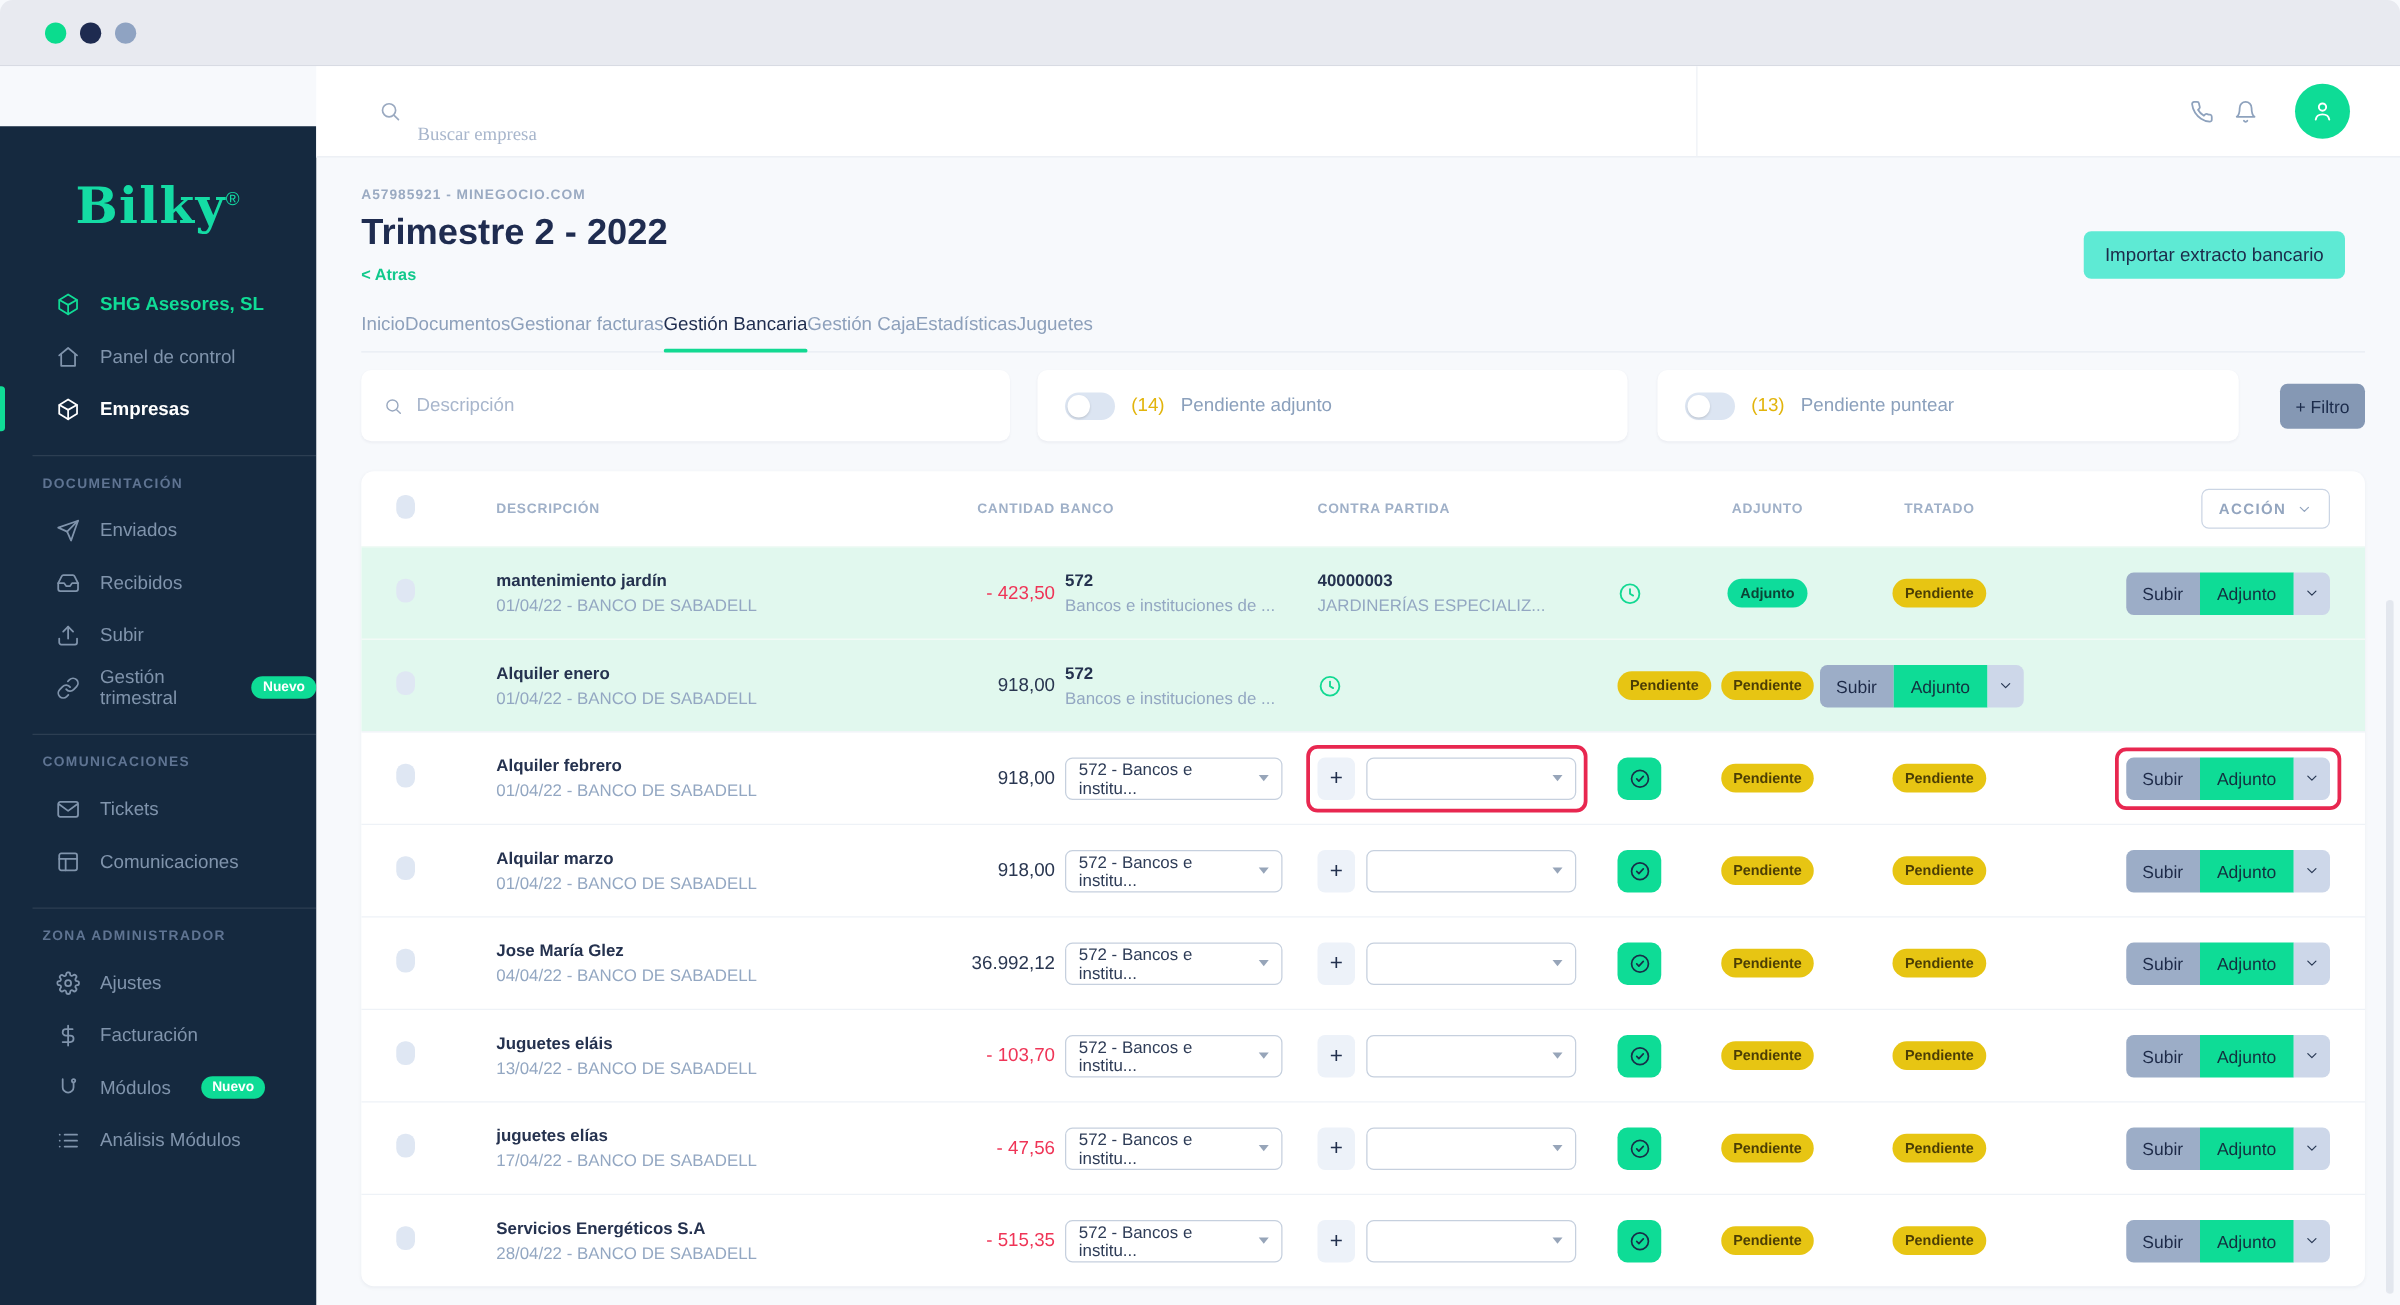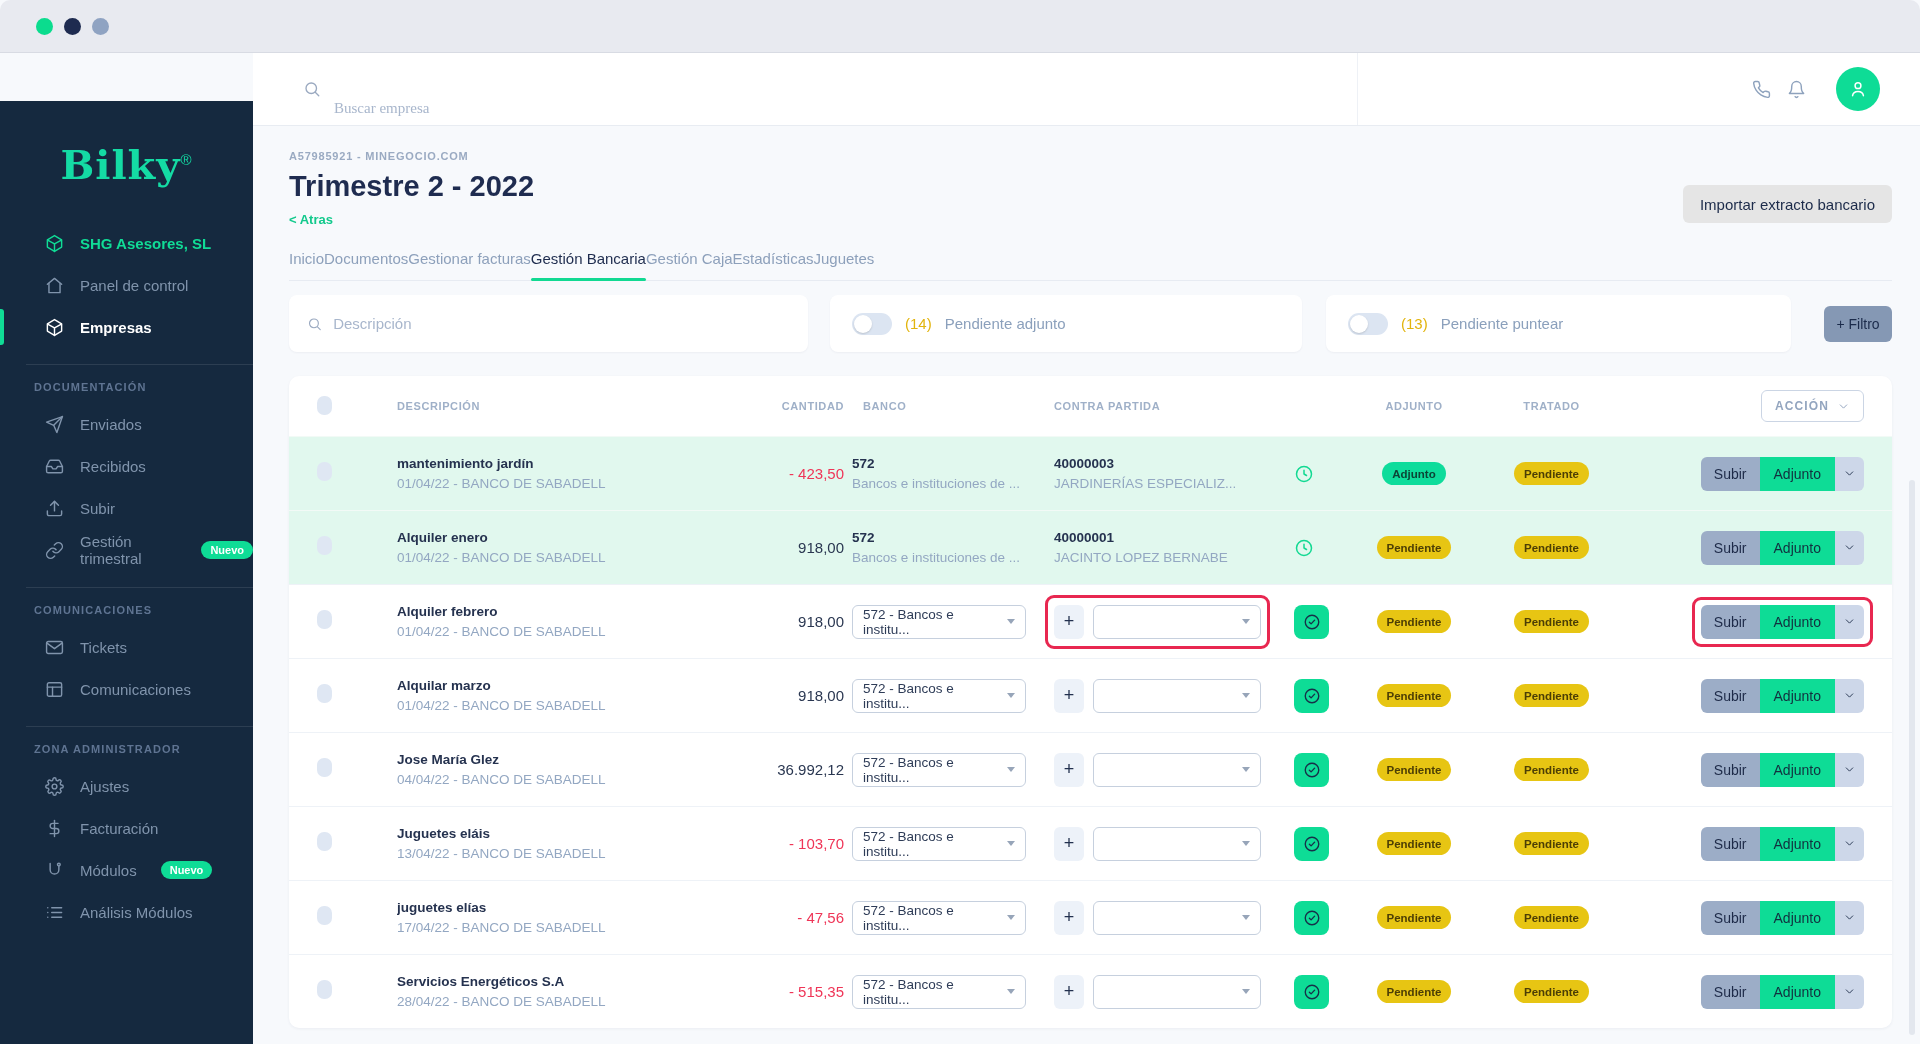--- a/index.html
+++ b/index.html
@@ -43,22 +43,22 @@
   .tb-icon { width:19px; height:19px; color:#8ea2bd; cursor:pointer; }
   .avatar { width:44px; height:44px; border-radius:50%; background:#0edc96; display:flex;
     align-items:center; justify-content:center; margin-left:14px; cursor:pointer; }
   .avatar .icn { width:20px; height:20px; color:#ffffff; }
   
   .content { flex:1; padding:24px 28px 0 36px; position:relative; }
   .page-ref { font-size:11px; font-weight:700; letter-spacing:0.8px; color:#9aaac2; }
   .page-title { font-size:29px; font-weight:700; color:#1f2c50; margin-top:8px; }
   .back-link { display:inline-block; margin-top:9px; font-size:13px; font-weight:700;
     color:#12c98c; cursor:pointer; }
-  .import-btn { position:absolute; top:59px; right:28px; height:38px; padding:0 17px;
-    background:#e5e5e5; color:#1c2b4a; border:none; border-radius:6px; font-size:15px;
+  .import-btn { position:absolute; top:59px; right:44px; height:38px; padding:0 17px;
+    background:#5eead4; color:#1c2b4a; border:none; border-radius:6px; font-size:15px;
     font-weight:500; font-family:"Liberation Sans", sans-serif; cursor:pointer; }
   
   .tabs { display:flex; margin-top:22px; border-bottom:1px solid #e7ebf2; }
   .tab { position:relative; padding-bottom:13px; font-size:15px; color:#8da0bb; cursor:pointer; }
   .tab.active { color:#1e2c4e; font-weight:500; }
   .tab.active::after { content:''; position:absolute; left:0; right:0; bottom:-1px; height:3px;
     background:#12d992; border-radius:2px; }
   
   .filters { display:flex; align-items:center; margin-top:14px; }
   .fcard { background:#ffffff; border-radius:8px; height:57px; display:flex; align-items:center;
@@ -325,21 +325,21 @@
           <span class="tlabel">Pendiente puntear</span>
         </div>
         <button class="filter-btn">+ Filtro</button>
       </div>
 
       <div class="table-card">
         <div class="grid thead">
           <div><span class="pill-check"></span></div>
           <div>DESCRIPCIÓN</div>
           <div class="th-right">CANTIDAD</div>
-          <div style="padding-left:19px">BANCO</div>
+          <div style="padding-left:4px">BANCO</div>
           <div>CONTRA PARTIDA</div>
           <div></div>
           <div class="th-center">ADJUNTO</div>
           <div class="th-center">TRATADO</div>
           <button class="accion-btn">
             <span>ACCIÓN</span>
             <svg class="icn" viewBox="0 0 24 24">
                 <path d="M6 9l6 6 6-6"></path>
               </svg>
           </button>
@@ -384,24 +384,20 @@
               <div><span class="pill-check"></span></div>
               <div>
                 <div class="l1">Alquiler enero</div>
                 <div class="l2">01/04/22 - BANCO DE SABADELL</div>
               </div>
               <div class="amount">918,00</div>
               <div class="bank">
                 <div class="l1">572</div>
                 <div class="l2">Bancos e instituciones de ...</div>
               </div>
-              <div>
-                <div class="l1">40000001</div>
-                <div class="l2">JACINTO LOPEZ BERNABE</div>
-              </div>
               <div class="iconcol">
                 <svg class="icn clock" viewBox="0 0 24 24">
                   <circle cx="12" cy="12" r="9"></circle>
                   <path d="M12 7.5V12l3 1.8"></path>
                 </svg>
               </div>
               <div class="center"><span class="badge yellow">Pendiente</span></div>
               <div class="center"><span class="badge yellow">Pendiente</span></div>
               <div class="actioncol">
                 <div class="action-group">

